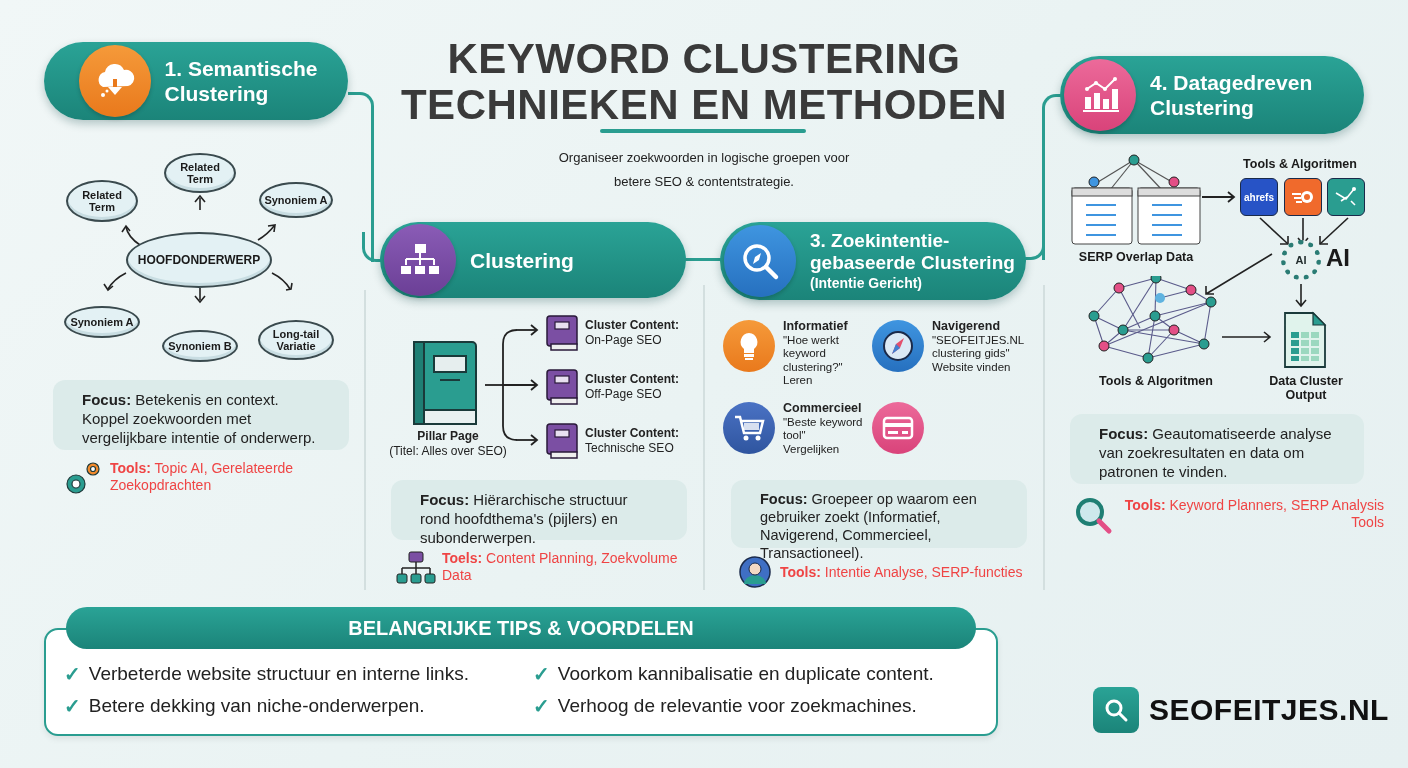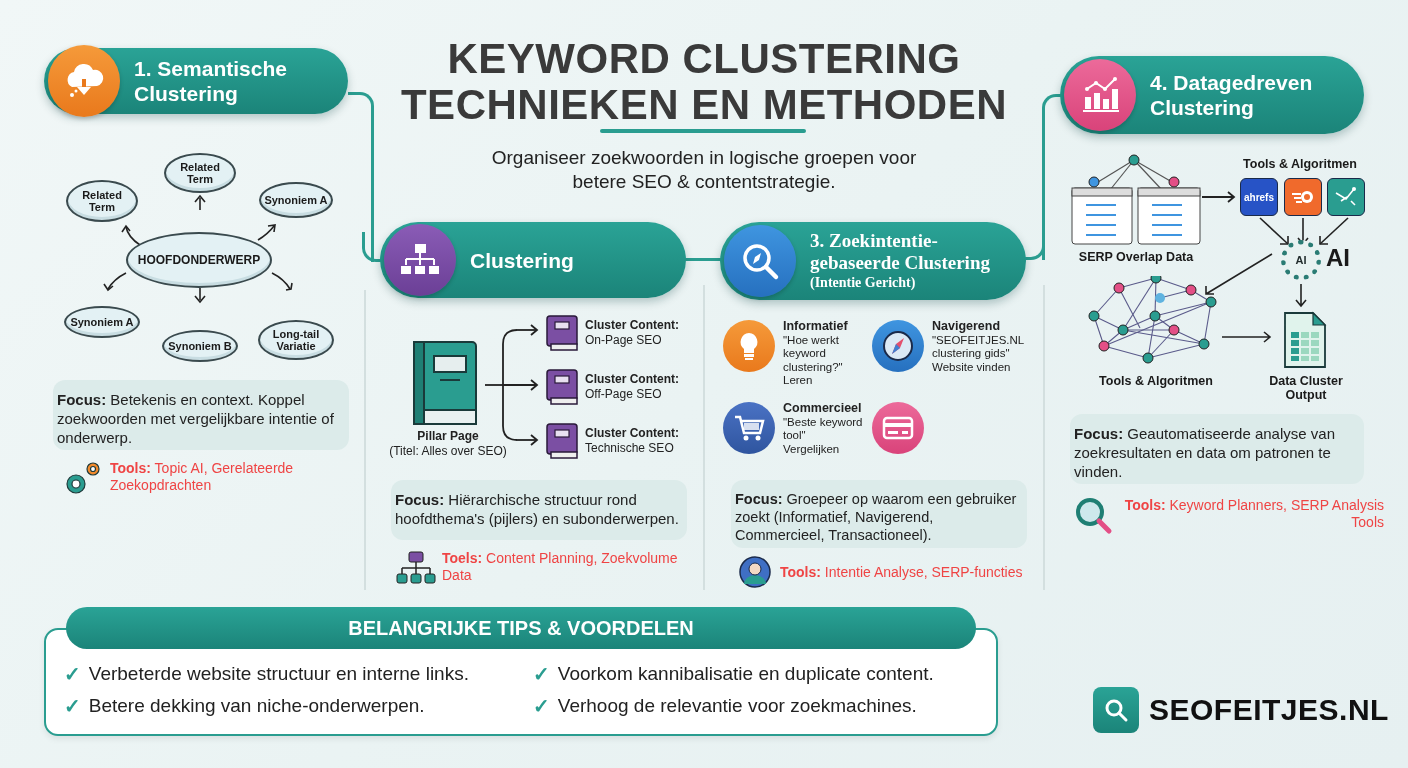--- a/index.html
+++ b/index.html
@@ -25,39 +25,39 @@
     display: flex; align-items: center; justify-content: center;
     box-shadow: 0 2px 4px rgba(0,0,0,0.2);
   }
   .pill .ptitle {
     font-weight: bold; font-size: 21px; line-height: 25px; margin-left: 14px;
   }
   .pill .psub { font-size: 14px; font-weight: bold; display:block; line-height: 18px; }
   .connector { position: absolute; border: 3px solid #2a9d90; }
   .focus-box {
     position: absolute; background: #dcebea; border-radius: 12px;
-    padding: 10px 4px; font-size: 15px; line-height: 19px; color: #222;
+    padding: 10px 29px; font-size: 15px; line-height: 19px; color: #222;
   }
   .focus-box b { font-weight: bold; }
   .tools { position: absolute; display: flex; align-items: flex-start; font-size: 14px; line-height: 17px; color:#ef4444; }
   .tools b { font-weight: bold; }
   .divider { position: absolute; width: 2px; background: #d3dfdf; }
   .cloud {
     position: absolute; background: #e3f1f4; border: 2px solid #3a4a4e;
     border-radius: 50%; display: flex; align-items: center; justify-content: center;
     text-align: center; font-size: 11px; font-weight: bold; line-height: 12px; color:#1a1a1a;
     box-shadow: inset 0 -3px 0 #c8dde2;
   }
   .title-main {
     position: absolute; left: 0; width: 1408px; top: 36px; text-align: center;
     font-size: 42px; font-weight: bold; color: #3a3a3a; line-height: 46px; letter-spacing: 0.5px;
   }
   .subtitle {
     position: absolute; left: 0; width: 1408px; top: 146px; text-align: center;
-    font-size: 19px; line-height: 24px; color: #222;
+    font-size: 13px; line-height: 24px; color: #222;
   }
   .underline { position: absolute; left: 600px; top: 129px; width: 206px; height: 4px; background: #2a9d90; border-radius: 2px; }
   .book-label { font-size: 12px; line-height: 15px; color:#222; }
   .book-label b { display:block; }
   .intent { position: absolute; display: flex; align-items: flex-start; }
   .intent .ic { width: 52px; height: 52px; border-radius: 50%; flex: 0 0 52px; display:flex; align-items:center; justify-content:center; }
   .intent .tx { margin-left: 8px; font-size: 11.5px; line-height: 13.5px; color:#222; }
   .intent .tx b { font-size: 12.5px; display:block; }
   .tips-wrap {
     position: absolute; left: 44px; top: 628px; width: 954px; height: 108px;
@@ -89,21 +89,21 @@
 <div class="connector" style="left:348px; top:92px; width:26px; height:170px; border-left:none; border-bottom-left-radius:0; border-top-right-radius:14px; border-bottom:none;"></div>
 <div class="connector" style="left:362px; top:232px; width:26px; height:30px; border-top:none; border-right:none; border-bottom-left-radius:14px;"></div>
 <div class="abs" style="left:680px; top:258px; width:50px; height:3px; background:#2a9d90;"></div>
 <div class="connector" style="left:1030px; top:94px; width:40px; height:166px; border-right:none; border-top-left-radius:14px; border-bottom-left-radius:0; border-bottom:none; left:1042px; width:28px;"></div>
 <div class="connector" style="left:1018px; top:230px; width:27px; height:30px; border-top:none; border-left:none; border-bottom-right-radius:14px;"></div>
 
 <div class="divider" style="left:364px; top:290px; height:300px;"></div>
 <div class="divider" style="left:703px; top:285px; height:305px;"></div>
 <div class="divider" style="left:1043px; top:285px; height:305px;"></div>
 
-<div class="pill" style="left:44px; top:48px; width:304px; height:66px;">
+<div class="pill" style="left:44px; top:42px; width:304px; height:78px;justify-content:center;">
   <div class="circ" style="background:linear-gradient(180deg,#f59a3a,#e9791c);">
     <svg width="44" height="40" viewBox="0 0 44 40">
       <path d="M10 26 a8 8 0 0 1 2-15 a10 10 0 0 1 19-2 a8 8 0 0 1 4 16 z" fill="#fff"></path>
       <rect x="20" y="18" width="4" height="10" fill="#e9791c"></rect>
       <path d="M15 26 h14 l-7 8 z" fill="#fff"></path>
       <circle cx="10" cy="34" r="2" fill="#fff"></circle>
         <circle cx="14" cy="30" r="1.5" fill="#fff"></circle>
     </svg>
   </div>
   <div class="ptitle">
@@ -245,21 +245,21 @@
 </div>
 
 <div class="pill" style="left:720px; top:222px; width:306px; height:78px;">
   <div class="circ" style="background:linear-gradient(180deg,#3f95e0,#2670bf);">
     <svg width="44" height="44" viewBox="0 0 44 44">
       <circle cx="19" cy="19" r="12" fill="none" stroke="#fff" stroke-width="3.5"></circle>
       <line x1="28" y1="28" x2="38" y2="38" stroke="#fff" stroke-width="4.5" stroke-linecap="round"></line>
       <path d="M23 14 l-6 4 l-2 7 l6 -4 z" fill="#fff"></path>
     </svg>
   </div>
-  <div class="ptitle" style="font-size:19px; line-height:22px;font-family:Liberation Serif, serif;">
+  <div class="ptitle" style="font-size:19px; line-height:22px;">
     <div>3. Zoekintentie-</div>
     <div>gebaseerde Clustering</div>
     <span class="psub">(Intentie Gericht)</span>
   </div>
 </div>
 
 <div class="intent" style="left:723px; top:320px;">
   <div class="ic" style="background:linear-gradient(180deg,#f59a3a,#e9791c);">
     <svg width="30" height="32" viewBox="0 0 30 32">
         <path d="M15 3 a9 9 0 0 1 5 16 v4 h-10 v-4 a9 9 0 0 1 5 -16z" fill="#fff"></path>

